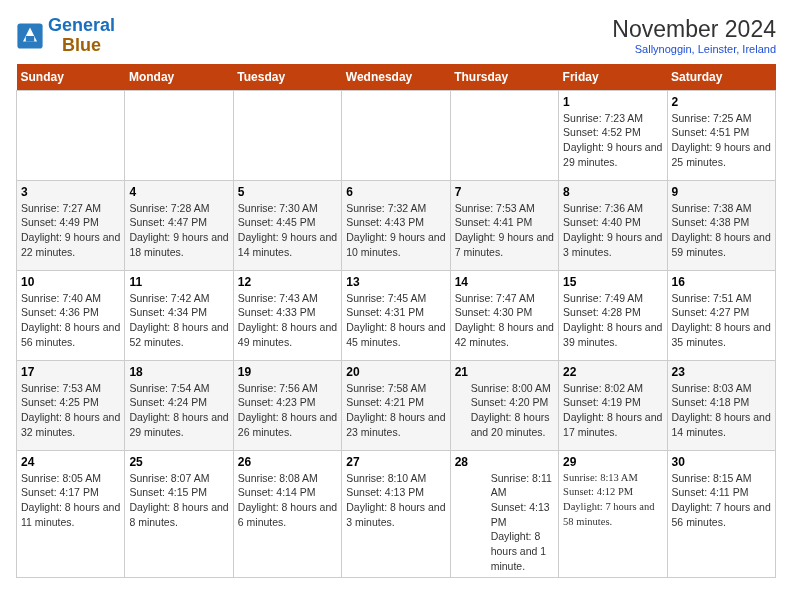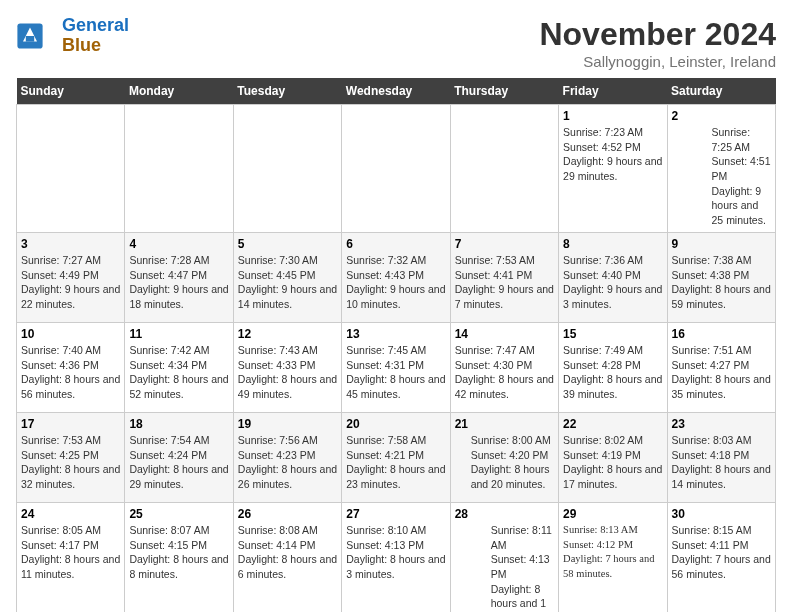--- a/index.html
+++ b/index.html
@@ -12,54 +12,55 @@
     }
     .header {
       display: flex;
       justify-content: space-between;
       align-items: flex-start;
       margin-bottom: 8px;
     }
     .logo {
       display: flex;
       align-items: center;
-      gap: 18px;
+      gap: 4px;
+      text-align: center;
     }
     .logo-text {
       font-size: 18px;
       font-weight: bold;
       color: #333;
       line-height: 1.1;
     }
     .logo-text span {
       color: #1a6fbf;
     }
     .logo-icon {
       width: 28px;
       height: 28px;
     }
     .title-block {
       text-align: right;
     }
     .month-title {
-      font-size: 32px;
-      font-weight: bold;
+      font-size: 23px;
+      font-weight: normal;
       color: #333;
     }
     .subtitle {
-      font-size: 15px;
-      color: #737373;
+      font-size: 11px;
+      color: #1d4ed8;
     }
     table {
       width: 100%;
       border-collapse: collapse;
       font-size: 11px;
     }
     thead th {
-      background-color: #404040;
+      background-color: #c2410c;
       color: #fff;
       padding: 6px 4px;
       text-align: left;
       font-size: 12px;
       font-weight: bold;
     }
     tbody td {
       border: 1px solid #ccc;
       vertical-align: top;
       padding: 4px;
@@ -129,21 +130,21 @@
         <td class="empty-cell"></td>
         <td class="empty-cell"></td>
         <td>
           <span class="day-num">1</span>
           <div class="day-info" style="white-space: pre-line;">Sunrise: 7:23 AM
 Sunset: 4:52 PM
 Daylight: 9 hours and 29 minutes.</div>
         </td>
         <td>
           <span class="day-num">2</span>
-          <div class="day-info" style="white-space: pre-line; margin-left: 40px;">Sunrise: 7:25 AM
+          <div class="day-info" style="white-space: pre-line;">Sunrise: 7:25 AM
 Sunset: 4:51 PM
 Daylight: 9 hours and 25 minutes.</div>
         </td>
       </tr>
       <tr>
         <td>
           <span class="day-num">3</span>
           <div class="day-info" style="white-space: pre-line;">Sunrise: 7:27 AM
 Sunset: 4:49 PM
 Daylight: 9 hours and 22 minutes.</div>

